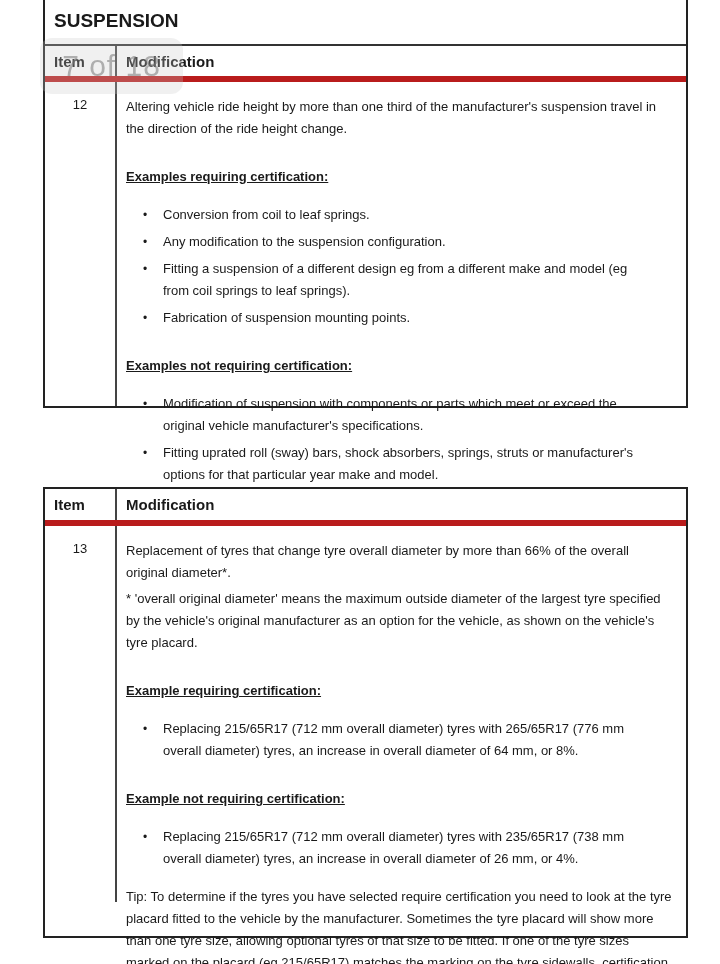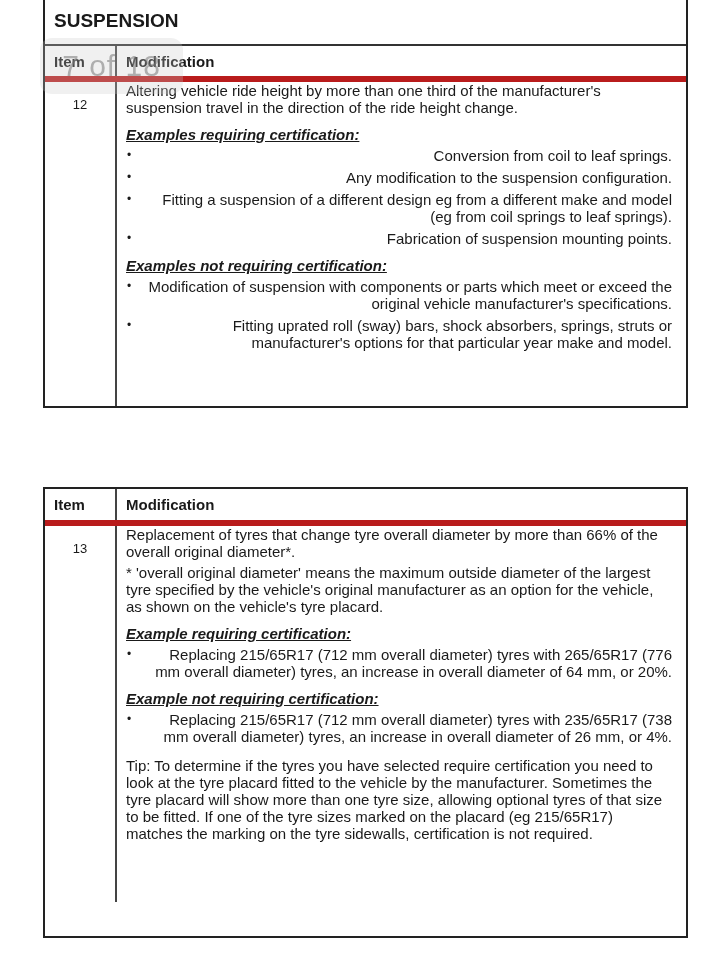--- a/index.html
+++ b/index.html
@@ -25,27 +25,27 @@
   #t1 .hdr-row { height: 36px; }
   #t2 .hdr-row { height: 37px; }
   .col-item { width: 72px; border-right: 2px solid #444; box-sizing: border-box; flex: none; }
   .col-mod { flex: 1; box-sizing: border-box; padding-left: 9px; padding-right: 14px; }
   .hdr-row .col-item, .hdr-row .col-mod { display: flex; align-items: center; }
   .hdr-row .col-item { padding-left: 9px; }
   .body-row { flex: 1; height: 100%; }
   #t1 .body-row { height: 324px; }
   #t2 .body-row { height: 376px; }
   .item-num { text-align: center; font-weight: normal; font-size: 13px; padding-top: 15px; }
-  .col-mod.text { font-size: 15px; line-height: 17px; }
+  .col-mod.text { font-size: 13px; line-height: 22px; padding-top: 14px; }
   p { margin: 0; }
   .gap-s { margin-top: 4px; }
   .sub {
-    font-weight: bold; text-decoration: underline; margin-top: 10px; margin-bottom: 4px; font-style: italic;
+    font-weight: bold; text-decoration: underline; margin-top: 26px; margin-bottom: 4px;
   }
-  ul { list-style: none; margin: 0; padding: 0; text-align: right; }
+  ul { list-style: none; margin: 16px; padding: 0; }
   li { position: relative; padding-left: 21px; margin-top: 4px; margin-bottom: 5px; }
   li::before {
     content: "\2022"; position: absolute; left: 1px; top: 0; font-size: 12px;
   }
   .tip-label { font-weight: normal; }
   .page-badge {
     position: absolute; left: 40px; top: 38px; width: 143px; height: 56px;
     background: rgba(200,200,200,0.28); border-radius: 12px;
     font-size: 30px; color: rgba(120,120,120,0.55); display: flex; align-items: center;
     justify-content: center; letter-spacing: 1px; pointer-events: none;
@@ -85,21 +85,21 @@
     <div class="col-item">Item</div>
     <div class="col-mod">Modification</div>
   </div>
   <div class="body-row">
     <div class="col-item item-num">13</div>
     <div class="col-mod text">
       <p>Replacement of tyres that change tyre overall diameter by more than 66% of the overall original diameter*.</p>
       <p class="gap-s">* 'overall original diameter' means the maximum outside diameter of the largest tyre specified by the vehicle's original manufacturer as an option for the vehicle, as shown on the vehicle's tyre placard.</p>
       <p class="sub">Example requiring certification:</p>
       <ul>
-        <li>Replacing 215/65R17 (712 mm overall diameter) tyres with 265/65R17 (776 mm overall diameter) tyres, an increase in overall diameter of 64 mm, or 20%.</li>
+        <li>Replacing 215/65R17 (712 mm overall diameter) tyres with 265/65R17 (776 mm overall diameter) tyres, an increase in overall diameter of 64 mm, or 8%.</li>
       </ul>
       <p class="sub">Example not requiring certification:</p>
       <ul>
         <li>Replacing 215/65R17 (712 mm overall diameter) tyres with 235/65R17 (738 mm overall diameter) tyres, an increase in overall diameter of 26 mm, or 4%.</li>
       </ul>
       <p style="margin-top:12px"><span class="tip-label">Tip:</span><span> To determine if the tyres you have selected require certification you need to look at the tyre placard fitted to the vehicle by the manufacturer. Sometimes the tyre placard will show more than one tyre size, allowing optional tyres of that size to be fitted. If one of the tyre sizes marked on the placard (eg 215/65R17) matches the marking on the tyre sidewalls, certification is not required.</span></p>
     </div>
   </div>
 </div>
 

